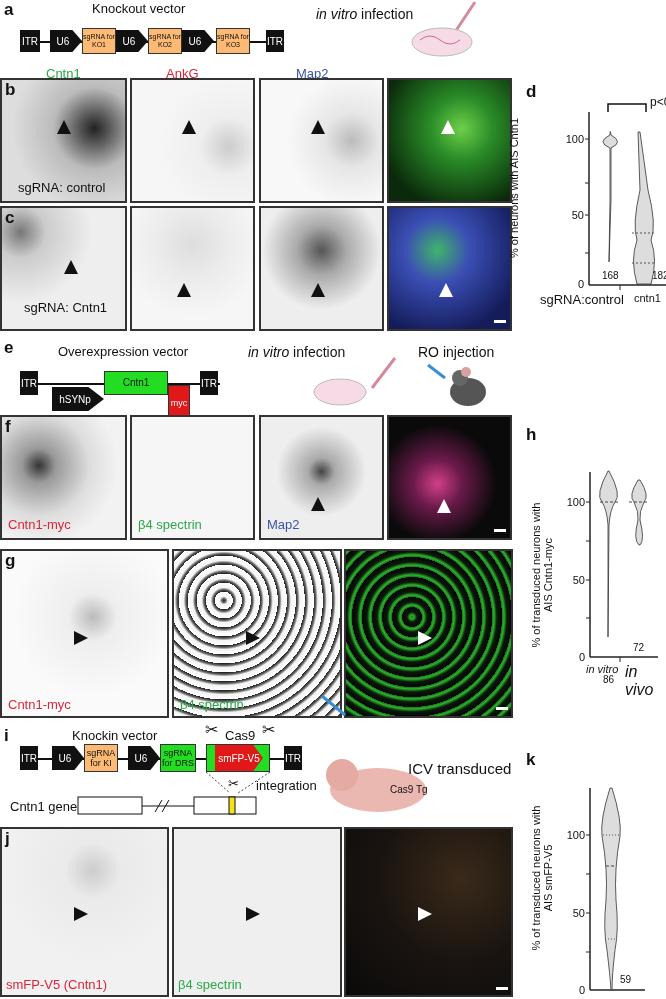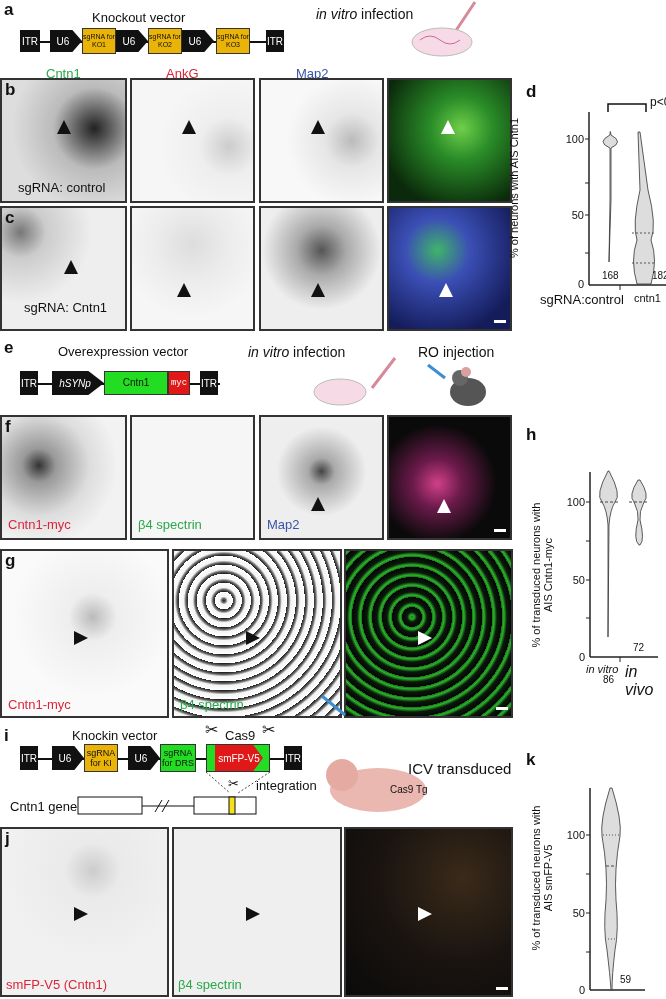--- a/index.html
+++ b/index.html
@@ -14,32 +14,32 @@
   .dark { background: #111; }
   .chan { position: absolute; font-size: 13px; }
   .arrow { position: absolute; width: 0; height: 0; border-left: 7px solid transparent; border-right: 7px solid transparent; border-bottom: 14px solid #111; }
   .arrow.white { border-bottom-color: #fff; }
   .scalebar { position: absolute; width: 12px; height: 3px; background: #fff; }
   
   .itr { position: absolute; background: #111; color: #fff; font-size: 10px; display:flex; align-items:center; justify-content:center; }
   .line { position: absolute; height: 2px; background: #111; }
   .u6 { position: absolute; background: #111; color: #fff; font-size: 10px; display:flex; align-items:center; justify-content:center;
         clip-path: polygon(0 0, 70% 0, 100% 50%, 70% 100%, 0 100%); padding-right: 6px; }
-  .sg { position: absolute; background: #eab308; border: 1px solid #333; font-size: 7px; line-height: 8px; text-align: center; display:flex; align-items:center; justify-content:center; }
+  .sg { position: absolute; background: #fdba74; border: 1px solid #333; font-size: 7px; line-height: 8px; text-align: center; display:flex; align-items:center; justify-content:center; }
   .sg.green { background: #22dd22; }
   .tick { position: absolute; font-size: 11px; text-align: right; width: 22px; }
   .ylab { position: absolute; font-size: 11px; transform: rotate(-90deg); transform-origin: left top; white-space: nowrap; text-align: center; }
   .nlab { position: absolute; font-size: 10px; }
   svg { position: absolute; overflow: visible; }
 </style>
 </head>
 <body>
 
 <div class="plabel" style="left:4px;top:0px;">a</div>
-<div class="title" style="left:92px;top:10px;">Knockout vector</div>
+<div class="title" style="left:92px;top:1px;">Knockout vector</div>
 <div class="title" style="left:316px;top:6px;font-size:14px;"><span class="it">in vitro</span><span> infection</span></div>
 <div>
   <div class="line" style="left:20px;top:41px;width:262px;"></div>
   <div class="itr" style="left:20px;top:30px;width:20px;height:22px;">ITR</div>
   <div class="u6" style="left:50px;top:30px;width:32px;height:22px;">U6</div>
   <div class="sg" style="left:82px;top:28px;width:34px;height:26px;">sgRNA for KO1</div>
   <div class="u6" style="left:116px;top:30px;width:32px;height:22px;">U6</div>
   <div class="sg" style="left:148px;top:28px;width:34px;height:26px;">sgRNA for KO2</div>
   <div class="u6" style="left:182px;top:30px;width:32px;height:22px;">U6</div>
   <div class="sg" style="left:216px;top:28px;width:34px;height:26px;">sgRNA for KO3</div>
@@ -111,23 +111,23 @@
 <div class="abs" style="left:540px;top:292px;font-size:13px;">sgRNA:control</div>
 <div class="abs" style="left:634px;top:292px;font-size:11px;">cntn1</div>
 
 <div class="plabel" style="left:4px;top:338px;">e</div>
 <div class="title" style="left:58px;top:344px;">Overexpression vector</div>
 <div class="title" style="left:248px;top:344px;font-size:14px;"><span class="it">in vitro</span><span> infection</span></div>
 <div class="title" style="left:418px;top:344px;font-size:14px;">RO injection</div>
 <div>
   <div class="line" style="left:20px;top:383px;width:200px;"></div>
   <div class="itr" style="left:20px;top:371px;width:18px;height:24px;">ITR</div>
-  <div class="u6" style="left:52px;top:371px;width:52px;height:24px;font-style:italic;">hSYNp</div>
+  <div class="u6" style="left:52px;top:387px;width:52px;height:24px;">hSYNp</div>
   <div class="sg green" style="left:104px;top:371px;width:64px;height:24px;font-size:10px;">Cntn1</div>
-  <div class="abs" style="left:168px;top:371px;width:22px;height:24px;background:#e01818;color:#fff;font-size:9px;display:flex;align-items:center;justify-content:center;border:1px solid #333;font-family:Liberation Mono, monospace;">myc</div>
+  <div class="abs" style="left:168px;top:385px;width:22px;height:36px;background:#e01818;color:#fff;font-size:9px;display:flex;align-items:center;justify-content:center;border:1px solid #333;">myc</div>
   <div class="itr" style="left:200px;top:371px;width:18px;height:24px;">ITR</div>
 </div>
 <svg style="left:300px;top:340px;" width="200" height="70">
   <line x1="95" y1="18" x2="72" y2="48" stroke="#d58a9a" stroke-width="3"></line>
   <ellipse cx="40" cy="52" rx="26" ry="13" fill="#f6dbe6" stroke="#bbb"></ellipse>
   <line x1="128" y1="25" x2="145" y2="38" stroke="#3c8ed0" stroke-width="3"></line>
   <ellipse cx="168" cy="52" rx="18" ry="14" fill="#555"></ellipse>
   <circle cx="160" cy="38" r="8" fill="#666"></circle>
   <circle cx="166" cy="32" r="5" fill="#d9a0a0"></circle>
 </svg>

